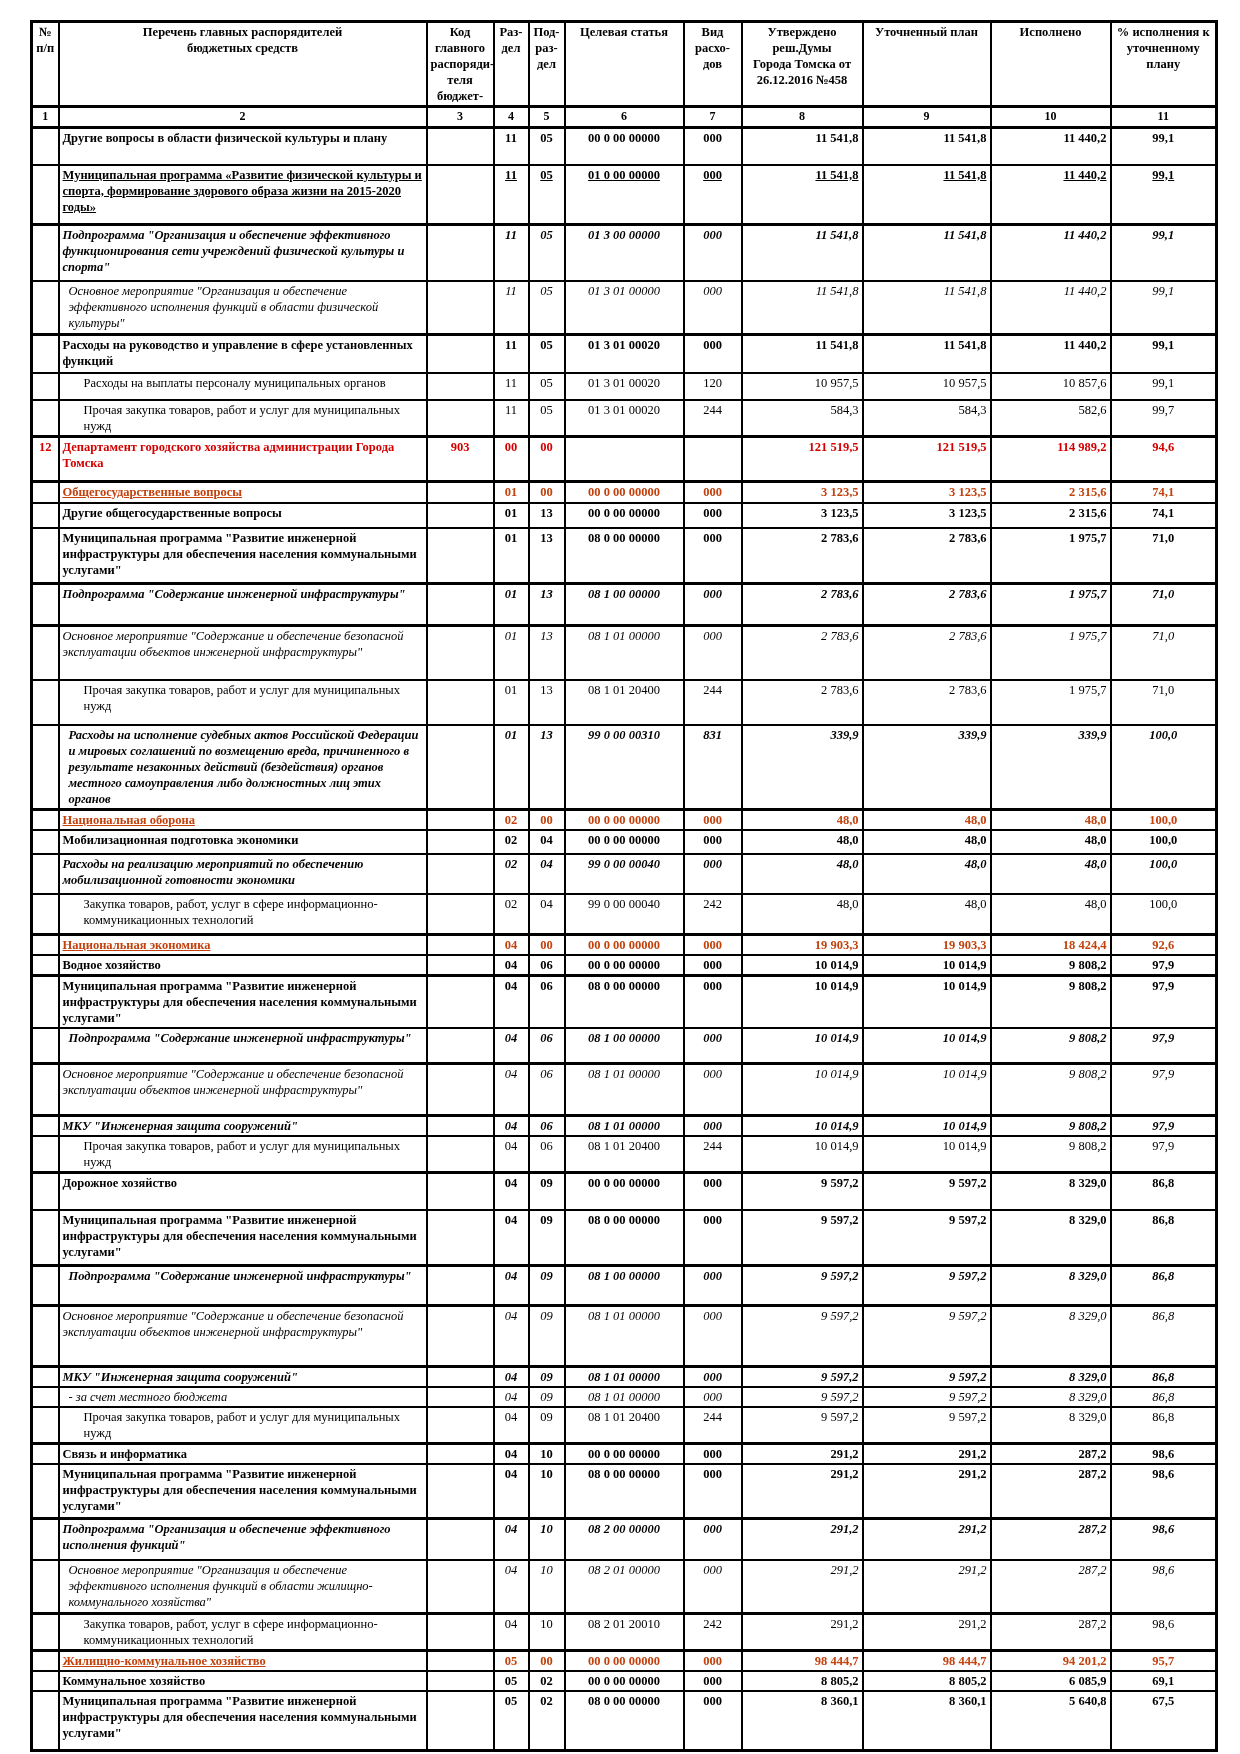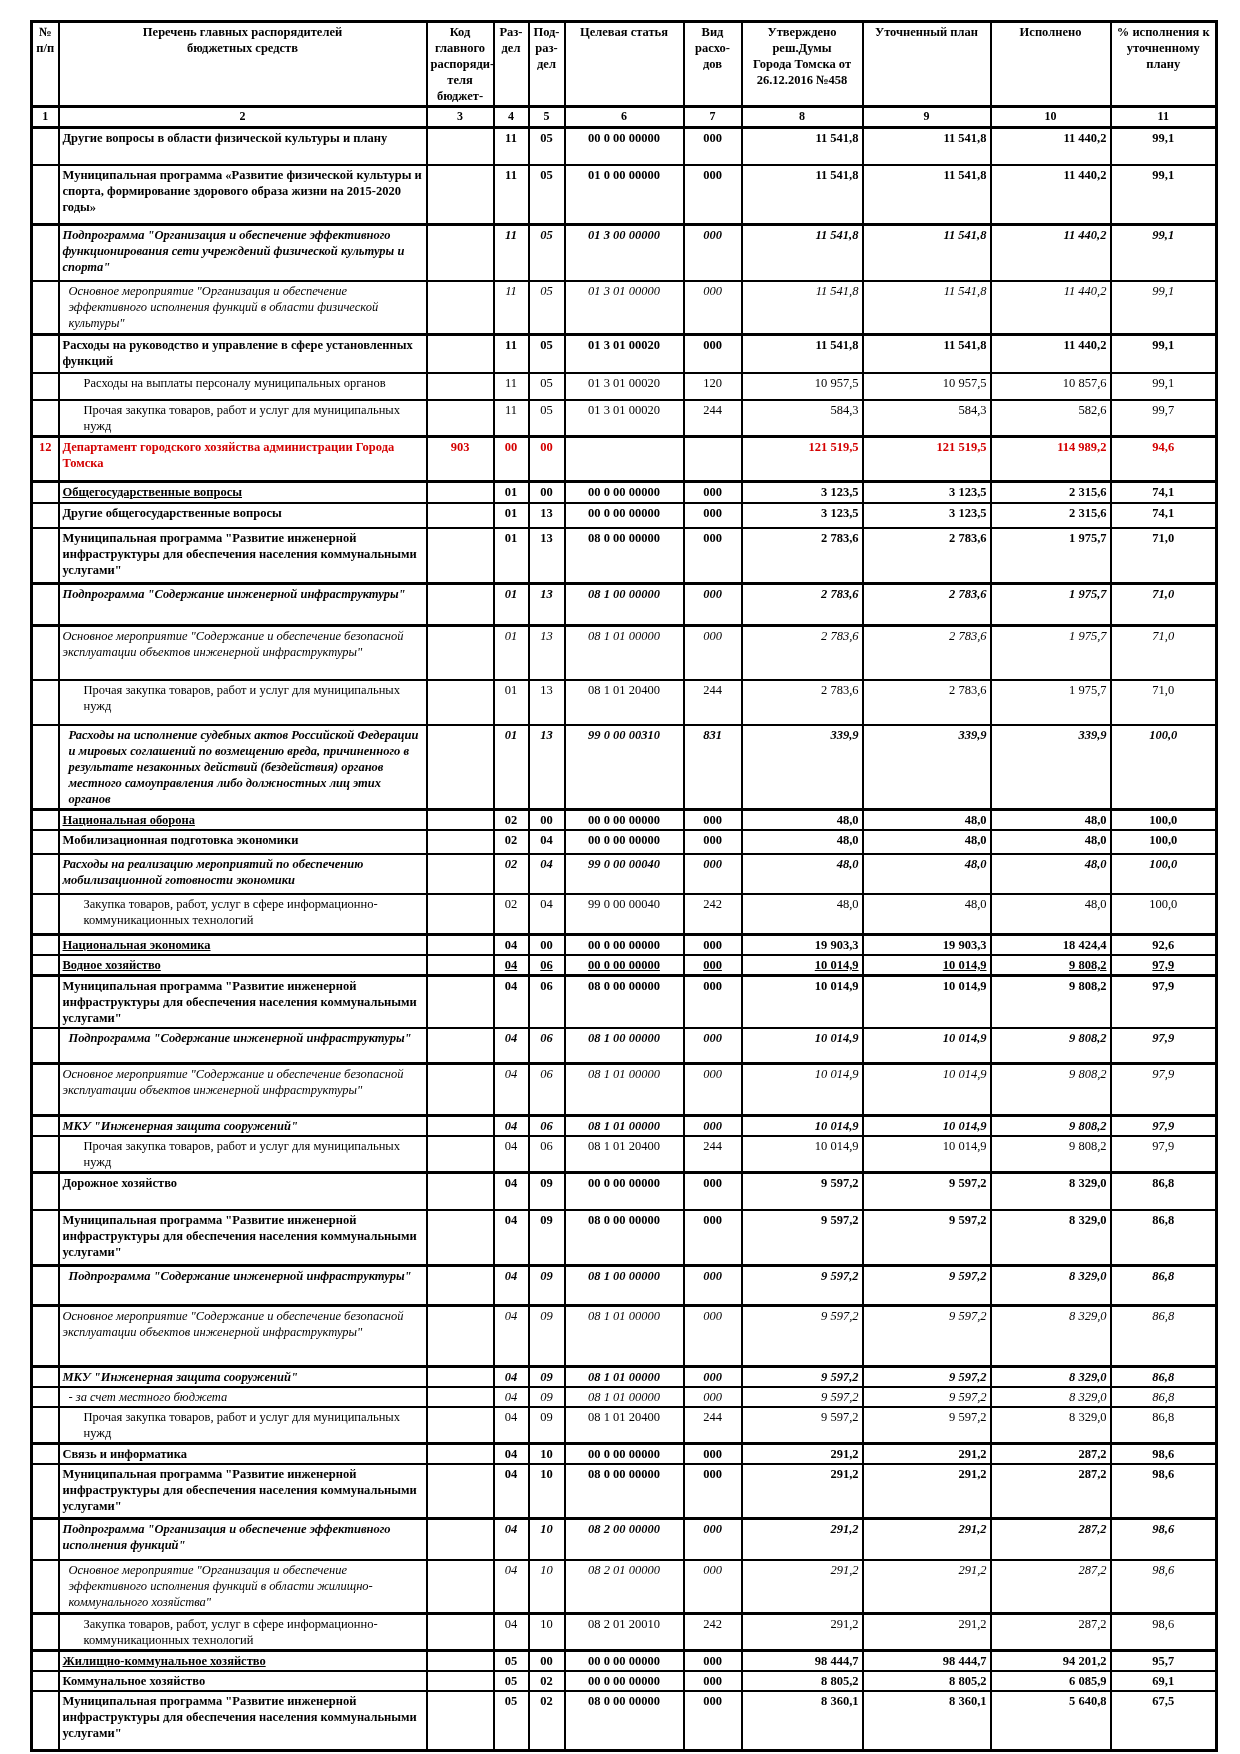--- a/index.html
+++ b/index.html
@@ -45,21 +45,21 @@
     padding:0;
   }
   td.c-name{text-align:left;}
   td.c-code,td.c-rz,td.c-pr,td.c-cs,td.c-vr,td.c-pct{text-align:center;white-space:nowrap;}
   td.c-a,td.c-p,td.c-e{text-align:right;white-space:nowrap;}
   td.c-num{text-align:center;padding-left:1px;padding-right:1px;}
   tr.st-b td{font-weight:bold;}
   tr.st-i td{font-style:italic;}
   tr.st-bi td{font-weight:bold;font-style:italic;}
   tr.st-red td{font-weight:bold;color:#d40000;}
-  tr.st-blue td{font-weight:bold;color:#000000;}
+  tr.st-blue td{font-weight:bold;color:#c2410c;}
   tr.st-blue td.c-name .nm{text-decoration:underline;}
   tr.tt td{border-top:3.5px solid #000;}
   td.ghost{color:#9a9a9a;}
   tr.ind-1 td.c-name{padding-left:9px;}
   tr.ind-2 td.c-name{padding-left:24px;}
 </style>
 </head>
 <body>
 
 <div class="page">
@@ -124,21 +124,21 @@
           <td class="c-code"></td>
           <td class="c-rz">11</td>
           <td class="c-pr">05</td>
           <td class="c-cs">00 0 00 00000</td>
           <td class="c-vr">000</td>
           <td class="c-a">11 541,8</td>
           <td class="c-p">11 541,8</td>
           <td class="c-e">11 440,2</td>
           <td class="c-pct">99,1</td>
         </tr>
-        <tr class="st-b ind-0" style="height: 60px;">
+        <tr class="st-b ind-0" style="height: 60px; text-decoration: underline;">
           <td class="c-num"></td>
           <td class="c-name"><span class="nm">Муниципальная программа «Развитие физической культуры и спорта, формирование здорового образа жизни на 2015-2020 годы»</span></td>
           <td class="c-code"></td>
           <td class="c-rz">11</td>
           <td class="c-pr">05</td>
           <td class="c-cs">01 0 00 00000</td>
           <td class="c-vr">000</td>
           <td class="c-a">11 541,8</td>
           <td class="c-p">11 541,8</td>
           <td class="c-e">11 440,2</td>
@@ -371,21 +371,21 @@
           <td class="c-code"></td>
           <td class="c-rz">04</td>
           <td class="c-pr">00</td>
           <td class="c-cs">00 0 00 00000</td>
           <td class="c-vr">000</td>
           <td class="c-a">19 903,3</td>
           <td class="c-p">19 903,3</td>
           <td class="c-e">18 424,4</td>
           <td class="c-pct">92,6</td>
         </tr>
-        <tr class="st-b ind-0" style="height: 18px; text-decoration: underline;">
+        <tr class="st-b ind-0" style="height: 18px;">
           <td class="c-num"></td>
           <td class="c-name"><span class="nm">Водное хозяйство</span></td>
           <td class="c-code"></td>
           <td class="c-rz">04</td>
           <td class="c-pr">06</td>
           <td class="c-cs">00 0 00 00000</td>
           <td class="c-vr">000</td>
           <td class="c-a">10 014,9</td>
           <td class="c-p">10 014,9</td>
           <td class="c-e">9 808,2</td>

